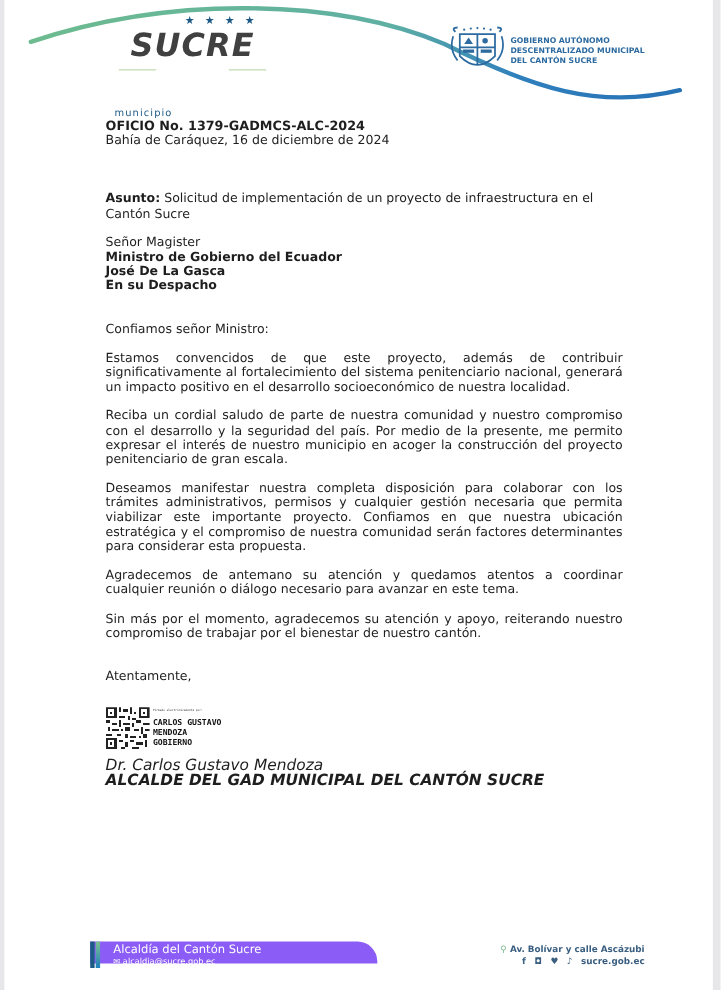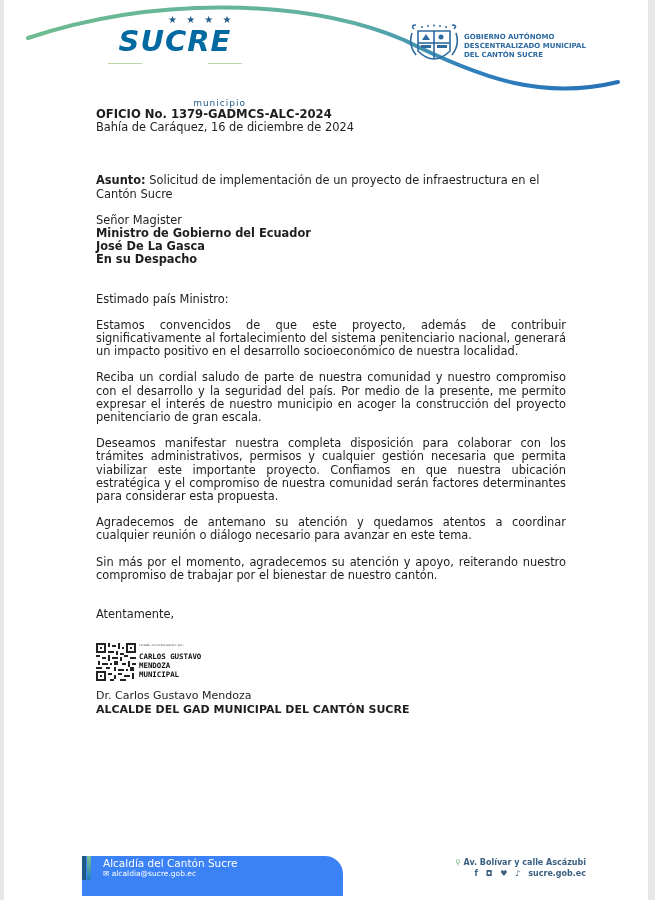--- a/index.html
+++ b/index.html
@@ -10,27 +10,27 @@
   }
   .page {
     position: absolute; left: 4px; top: 0; width: 644px; height: 900px;
     background: #ffffff;
   }
   .header-arc { position: absolute; left: 0; top: 0; width: 644px; height: 110px; }
   .logo-sucre { position: absolute; left: 100px; top: 14px; width: 142px; height: 56px; }
   .logo-text {
     position: absolute; left: 0; top: 10px; width: 142px; text-align: center;
     font-family: "DejaVu Sans", sans-serif; font-weight: bold; font-size: 29px;
-    color: #0369a1; letter-spacing: 1px; font-style: italic;
+    color: #404040; letter-spacing: 1px; font-style: italic;
   }
   .logo-stars {
     position: absolute; left: 64px; top: 0px; font-size: 10px; color: #1f5a86; letter-spacing: 3px;
   }
   .logo-sub {
-    position: absolute; left: 0; top: 44px; width: 142px; text-align: right;
+    position: absolute; left: 0; top: 44px; width: 142px; text-align: left;
     font-size: 9px; color: #1f5a86; letter-spacing: 1px; margin-top: 40px;
   }
   .logo-sub-line { position: absolute; top: 49px; height: 1px; background: #b9d6a4; width: 34px; }
 
   .crest { position: absolute; left: 404px; top: 23px; width: 52px; height: 44px; }
   .gad-title {
     position: absolute; left: 460px; top: 33px;
     font-family: "DejaVu Sans", sans-serif; font-weight: bold; font-size: 7px; line-height: 9px;
     color: #2c6aa0;
   }
@@ -40,25 +40,25 @@
   .b { font-weight: bold; }
   .oficio { font-weight: bold; font-size: 11.6px; }
   .justify { text-align: justify; }
 
   .qr { position: absolute; left: 92px; top: 643px; width: 40px; height: 38px; }
   .sig-label { position: absolute; left: 135px; top: 644px; font-family: "DejaVu Sans Mono", monospace; font-size: 2.6px; color: #333; }
   .sig-name {
     position: absolute; left: 135px; top: 652px; font-family: "DejaVu Sans Mono", monospace; font-weight: bold;
     font-size: 7.4px; line-height: 9px; color: #111;
   }
-  .signer { position: absolute; left: 92px; top: 689px; font-size: 11px; line-height: 14px; color: #1e1e1e; }
+  .signer { position: absolute; left: 92px; top: 689px; font-size: 14px; line-height: 14px; color: #1e1e1e; font-style: italic; }
 
   .footer-bar {
-    position: absolute; left: 78px; top: 856px; width: 261px; height: 40px;
-    background: #3b82f6; border-top-right-radius: 18px;
+    position: absolute; left: 78px; top: 856px; width: 261px; height: 20px;
+    background: #8b5cf6; border-top-right-radius: 18px;
   }
   .footer-accent { position: absolute; left: 0; top: 0; width: 4px; height: 24px; background: #1d5b86; }
   .footer-accent2 { position: absolute; left: 5px; top: 0; width: 4px; height: 24px; background: linear-gradient(#7cc08e, #1f7fbf); }
   .footer-title { position: absolute; left: 21px; top: 1px; font-size: 10.5px; color: #ffffff; font-weight: 500; }
   .footer-email { position: absolute; left: 21px; top: 13px; font-size: 7.5px; color: #ffffff; }
   .footer-right { position: absolute; left: 424px; top: 857px; width: 158px; font-size: 8px; color: #3a5f80; text-align: right; font-weight: bold; }
   .footer-right div { line-height: 11px; }
   .social span { margin-left: 5px; }
 </style>
 </head>
@@ -119,21 +119,21 @@
     <p class="oficio">OFICIO No. 1379-GADMCS-ALC-2024</p>
     <p>Bahía de Caráquez, 16 de diciembre de 2024</p>
 
     <p style="margin-top:40px"><span class="b">Asunto:</span><span> Solicitud de implementación de un proyecto de infraestructura en el Cantón Sucre</span></p>
 
     <p style="margin-top:13px">Señor Magister</p>
     <p class="b">Ministro de Gobierno del Ecuador</p>
     <p class="b">José De La Gasca</p>
     <p class="b">En su Despacho</p>
 
-    <p style="margin-top:26px">Estimado país Ministro:</p>
+    <p style="margin-top:26px">Confiamos señor Ministro:</p>
 
     <p class="justify" style="margin-top:13px">Estamos convencidos de que este proyecto, además de contribuir significativamente al fortalecimiento del sistema penitenciario nacional, generará un impacto positivo en el desarrollo socioeconómico de nuestra localidad.</p>
     <p class="justify" style="margin-top:13px">Reciba un cordial saludo de parte de nuestra comunidad y nuestro compromiso con el desarrollo y la seguridad del país. Por medio de la presente, me permito expresar el interés de nuestro municipio en acoger la construcción del proyecto penitenciario de gran escala.</p>
     <p class="justify" style="margin-top:13px">Deseamos manifestar nuestra completa disposición para colaborar con los trámites administrativos, permisos y cualquier gestión necesaria que permita viabilizar este importante proyecto. Confiamos en que nuestra ubicación estratégica y el compromiso de nuestra comunidad serán factores determinantes para considerar esta propuesta.</p>
     <p class="justify" style="margin-top:13px">Agradecemos de antemano su atención y quedamos atentos a coordinar cualquier reunión o diálogo necesario para avanzar en este tema.</p>
     <p class="justify" style="margin-top:13px">Sin más por el momento, agradecemos su atención y apoyo, reiterando nuestro compromiso de trabajar por el bienestar de nuestro cantón.</p>
 
     <p style="margin-top:26px">Atentamente,</p>
   </div>
 
@@ -182,21 +182,21 @@
         <rect x="14" y="16" width="3" height="1"></rect>
       <rect x="18" y="15" width="1" height="3"></rect>
         <rect x="7" y="18" width="2" height="1"></rect>
         <rect x="12" y="18" width="3" height="1"></rect>
     </g>
   </svg>
   <div class="sig-label">Firmado electrónicamente por:</div>
   <div class="sig-name">
     <div>CARLOS GUSTAVO</div>
     <div>MENDOZA</div>
-    <div>MUNICIPAL</div>
+    <div>GOBIERNO</div>
   </div>
 
   <div class="signer">
     <div>Dr. Carlos Gustavo Mendoza</div>
     <div class="b">ALCALDE DEL GAD MUNICIPAL DEL CANTÓN SUCRE</div>
   </div>
 
   <div class="footer-bar">
     <div class="footer-accent"></div>
     <div class="footer-accent2"></div>

